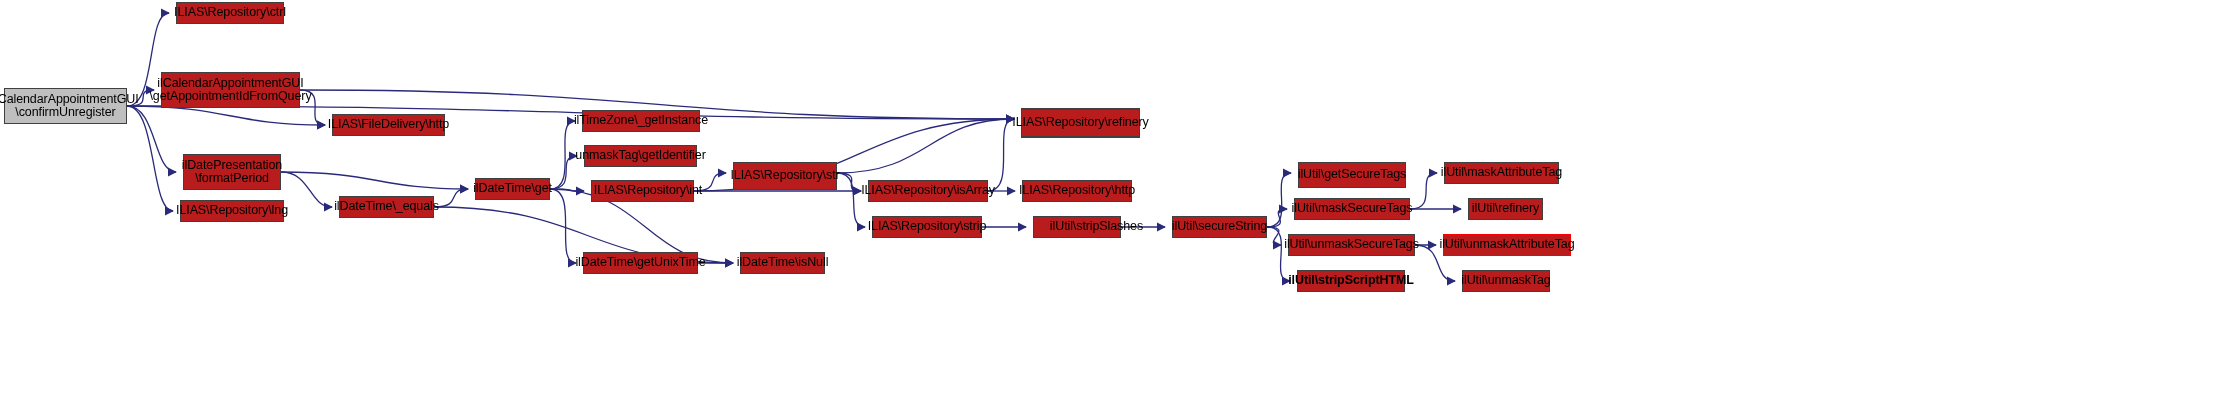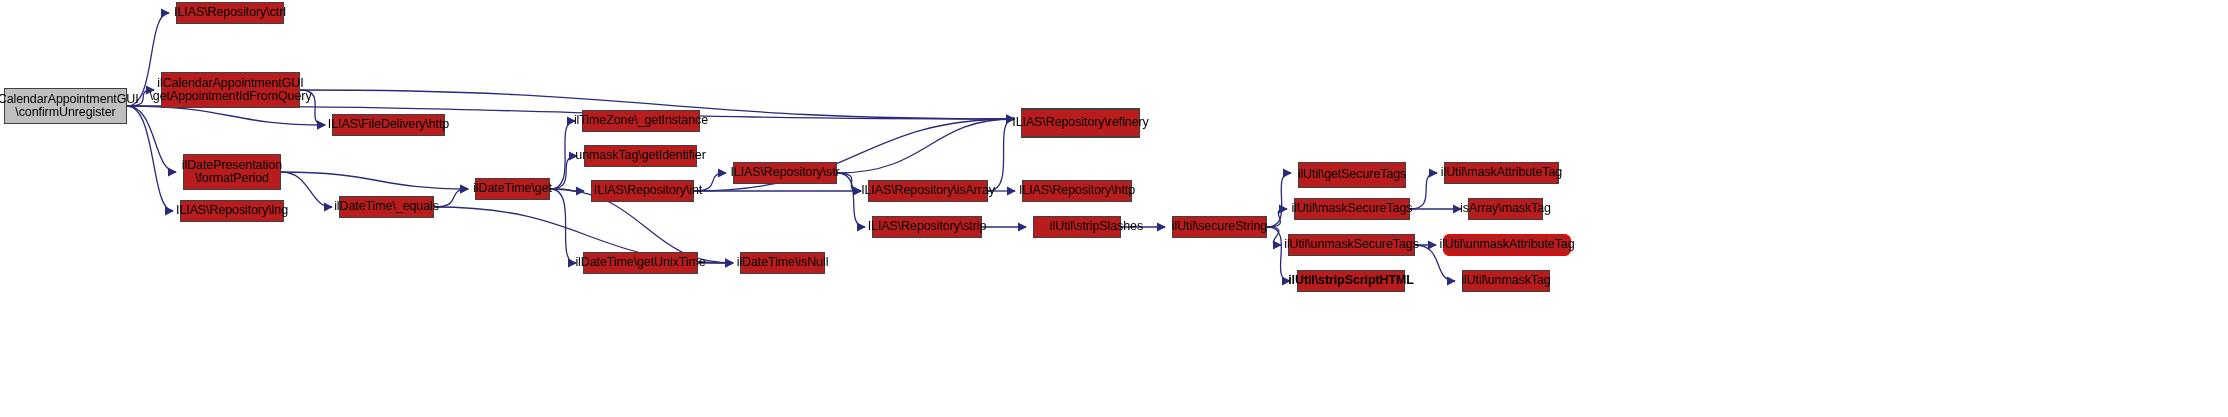--- a/index.html
+++ b/index.html
@@ -104,31 +104,31 @@
 \getAppointmentIdFromQuery</div>
       <div class="node" style="left: 332px; top: 114px; width: 113px; height: 22px;">ILIAS\FileDelivery\http</div>
       <div class="node" style="left: 183px; top: 154px; width: 98px; height: 36px;">ilDatePresentation
 \formatPeriod</div>
       <div class="node" style="left: 180px; top: 200px; width: 104px; height: 22px;">ILIAS\Repository\lng</div>
       <div class="node" style="left: 339px; top: 196px; width: 95px; height: 22px;">ilDateTime\_equals</div>
       <div class="node" style="left: 475px; top: 178px; width: 75px; height: 22px;">ilDateTime\get</div>
       <div class="node" style="left: 582px; top: 110px; width: 118px; height: 22px;">ilTimeZone\_getInstance</div>
       <div class="node" style="left: 584px; top: 145px; width: 113px; height: 22px;">unmaskTag\getIdentifier</div>
       <div class="node" style="left: 591px; top: 180px; width: 103px; height: 22px; padding-left: 11px;">ILIAS\Repository\int</div>
-      <div class="node" style="left: 733px; top: 162px; width: 104px; height: 22px;">ILIAS\Repository\str</div>
+      <div class="node" style="left: 733px; top: 162px; width: 104px; height: 28px;">ILIAS\Repository\str</div>
       <div class="node" style="left: 583px; top: 252px; width: 115px; height: 22px;">ilDateTime\getUnixTime</div>
       <div class="node" style="left: 740px; top: 252px; width: 85px; height: 22px;">ilDateTime\isNull</div>
       <div class="node" style="left: 868px; top: 180px; width: 120px; height: 22px;">ILIAS\Repository\isArray</div>
       <div class="node" style="left: 872px; top: 216px; width: 110px; height: 22px;">ILIAS\Repository\strip</div>
       <div class="node" style="left: 1022px; top: 180px; width: 110px; height: 22px;">ILIAS\Repository\http</div>
       <div class="node" style="left: 1033px; top: 216px; width: 88px; height: 22px; padding-left: 39px;">ilUtil\stripSlashes</div>
       <div class="node" style="left: 1021px; top: 108px; width: 119px; height: 30px; border-top-width: 2px; border-bottom-width: 2px;">ILIAS\Repository\refinery</div>
       <div class="node" style="left: 1172px; top: 216px; width: 95px; height: 22px;">ilUtil\secureString</div>
       <div class="node" style="left: 1298px; top: 162px; width: 108px; height: 26px;">ilUtil\getSecureTags</div>
       <div class="node" style="left: 1294px; top: 198px; width: 116px; height: 22px;">ilUtil\maskSecureTags</div>
       <div class="node" style="left: 1288px; top: 234px; width: 127px; height: 22px;">ilUtil\unmaskSecureTags</div>
       <div class="node" style="left: 1297px; top: 270px; width: 108px; height: 22px; font-weight: bold;">ilUtil\stripScriptHTML</div>
       <div class="node" style="left: 1444px; top: 162px; width: 115px; height: 22px;">ilUtil\maskAttributeTag</div>
-      <div class="node" style="left: 1468px; top: 198px; width: 75px; height: 22px;">isArray\maskTag</div>
-      <div class="node highlight" style="left: 1443px; top: 234px; width: 128px; height: 22px; border-radius: 6px;">ilUtil\unmaskAttributeTag</div>
+      <div class="node" style="left: 1468px; top: 198px; width: 75px; height: 22px;">ilUtil\refinery</div>
+      <div class="node highlight" style="left: 1443px; top: 234px; width: 128px; height: 22px;">ilUtil\unmaskAttributeTag</div>
       <div class="node" style="left: 1462px; top: 270px; width: 88px; height: 22px;">ilUtil\unmaskTag</div>
     </div>
 </div>
 
 </body></html>

